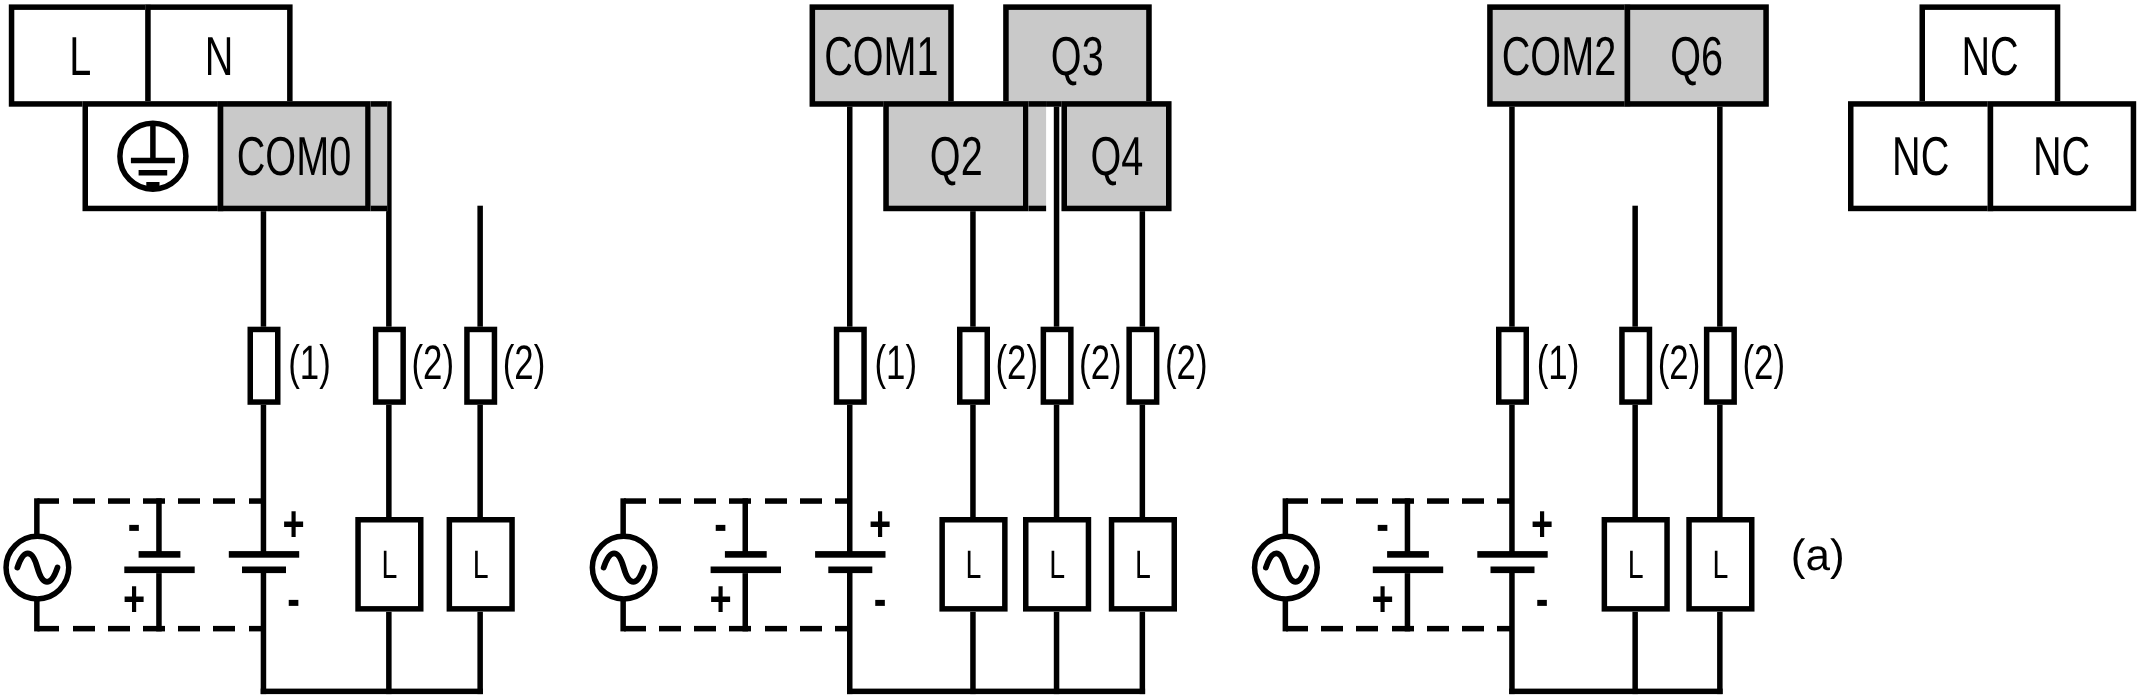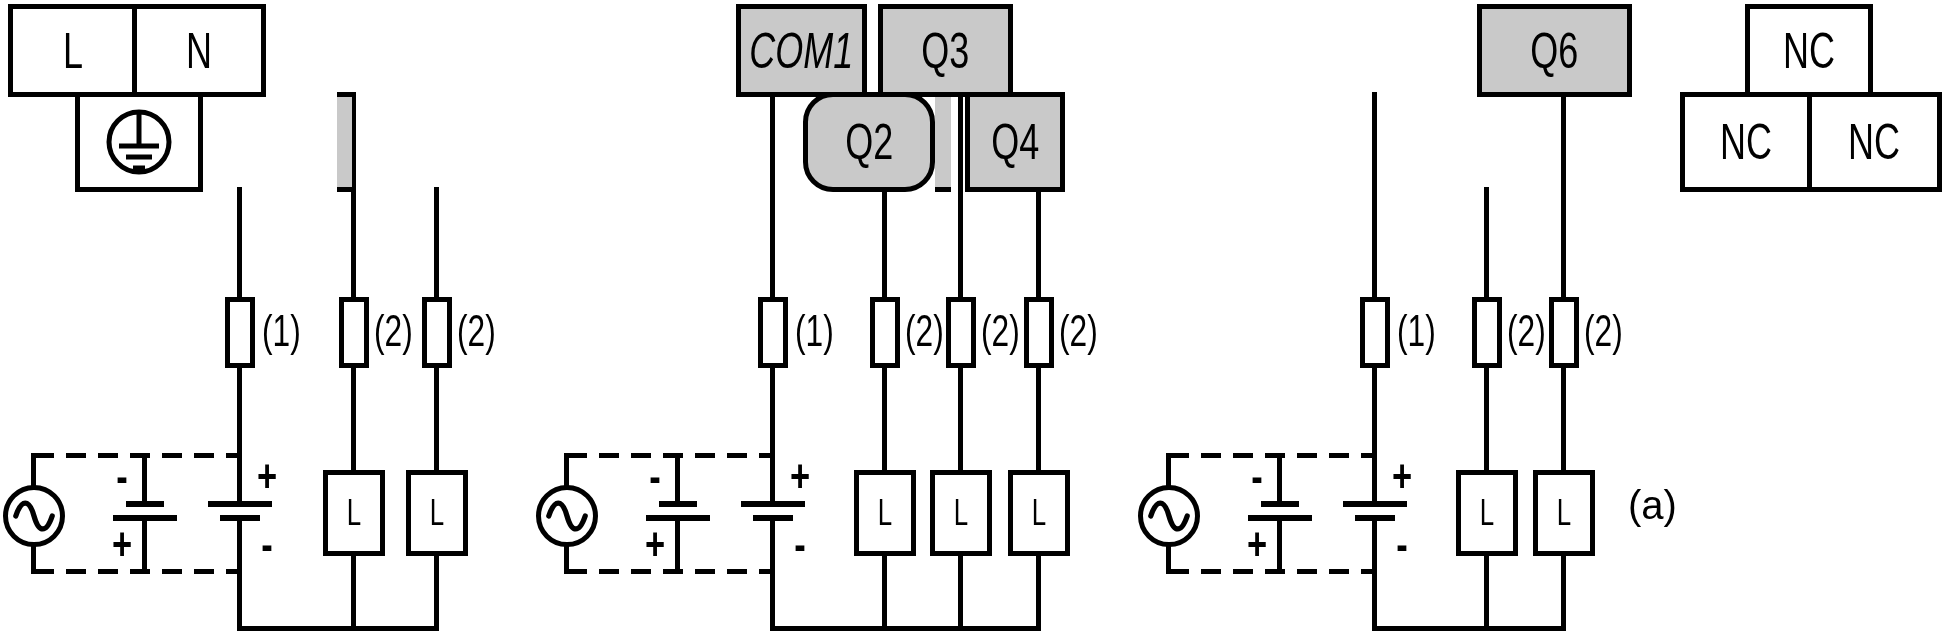--- a/index.html
+++ b/index.html
@@ -106,20 +106,23 @@
     <span class="tlabel">N</span>
   </div>
   <div class="tbox white" style="left:75px; top:92px; width:128px; height:100px;"></div>
   <svg class="gndsvg" width="70" height="70" viewBox="0 0 70 70">
     <circle cx="35" cy="35" r="30" fill="none" stroke="#000" stroke-width="5"></circle>
     <line x1="35" y1="6" x2="35" y2="37" stroke="#000" stroke-width="5"></line>
     <line x1="15" y1="39" x2="55" y2="39" stroke="#000" stroke-width="5"></line>
     <line x1="22" y1="50" x2="48" y2="50" stroke="#000" stroke-width="5"></line>
     <line x1="29" y1="61" x2="41" y2="61" stroke="#000" stroke-width="5"></line>
   </svg>
+  <div class="tbox" style="left:198px; top:92px; width:139px; height:100px;">
+    <span class="tlabel">COM0</span>
+  </div>
   <div class="sliver" style="left:337px; top:92px; width:15px; height:100px;"></div>
 
   <div class="wire" style="left:770px; top:92px; width:5px; height:411px;"></div>
   <div class="wire" style="left:770px; top:519px; width:5px; height:112px;"></div>
   <div class="wire" style="left:882px; top:187px; width:5px; height:283px;"></div>
   <div class="wire" style="left:958px; top:92px; width:5px; height:378px;"></div>
   <div class="wire" style="left:1036px; top:187px; width:5px; height:283px;"></div>
   <div class="wire" style="left:882px; top:556px; width:5px; height:75px;"></div>
   <div class="wire" style="left:958px; top:556px; width:5px; height:75px;"></div>
   <div class="wire" style="left:1036px; top:556px; width:5px; height:75px;"></div>
@@ -157,27 +160,27 @@
   <div class="load" style="left:854px;">
     <span class="load-label">L</span>
   </div>
   <div class="load" style="left:930px;">
     <span class="load-label">L</span>
   </div>
   <div class="load" style="left:1008px;">
     <span class="load-label">L</span>
   </div>
 
-  <div class="tbox" style="left:736px; top:4px; width:131px; height:93px;font-style:italic;">
+  <div class="tbox" style="left:736px; top:4px; width:131px; height:93px;">
     <span class="tlabel">COM1</span>
   </div>
-  <div class="tbox" style="left:878px; top:4px; width:135px; height:93px;justify-content:center;">
+  <div class="tbox" style="left:912px; top:4px; width:135px; height:93px;justify-content:center;">
     <span class="tlabel">Q3</span>
   </div>
-  <div class="tbox" style="left:803px; top:92px; width:132px; height:100px;border-radius:30px;">
+  <div class="tbox" style="left:803px; top:92px; width:132px; height:100px;">
     <span class="tlabel">Q2</span>
   </div>
   <div class="sliver" style="left:935px; top:92px; width:16px; height:100px;"></div>
   <div class="tbox" style="left:965px; top:92px; width:100px; height:100px;">
     <span class="tlabel">Q4</span>
   </div>
 
   <div class="wire" style="left:1372px; top:92px; width:5px; height:411px;"></div>
   <div class="wire" style="left:1372px; top:519px; width:5px; height:112px;"></div>
   <div class="wire" style="left:1484px; top:187px; width:5px; height:283px;"></div>
@@ -213,21 +216,24 @@
   <div class="sign" style="left:1382px; top:454px;">+</div>
   <div class="sign" style="left:1382px; top:522px;">-</div>
 
   <div class="load" style="left:1456px;">
     <span class="load-label">L</span>
   </div>
   <div class="load" style="left:1533px;">
     <span class="load-label">L</span>
   </div>
 
-  <div class="tbox" style="left:1477px; top:4px; width:155px; height:93px;justify-content:center;">
+  <div class="tbox" style="left:1352px; top:4px; width:130px; height:93px;">
+    <span class="tlabel">COM2</span>
+  </div>
+  <div class="tbox" style="left:1477px; top:4px; width:131px; height:93px;justify-content:center;">
     <span class="tlabel">Q6</span>
   </div>
 
   <div class="tbox white" style="left:1745px; top:4px; width:128px; height:93px;">
     <span class="tlabel">NC</span>
   </div>
   <div class="tbox white" style="left:1680px; top:92px; width:132px; height:100px;">
     <span class="tlabel">NC</span>
   </div>
   <div class="tbox white" style="left:1807px; top:92px; width:135px; height:100px;">

